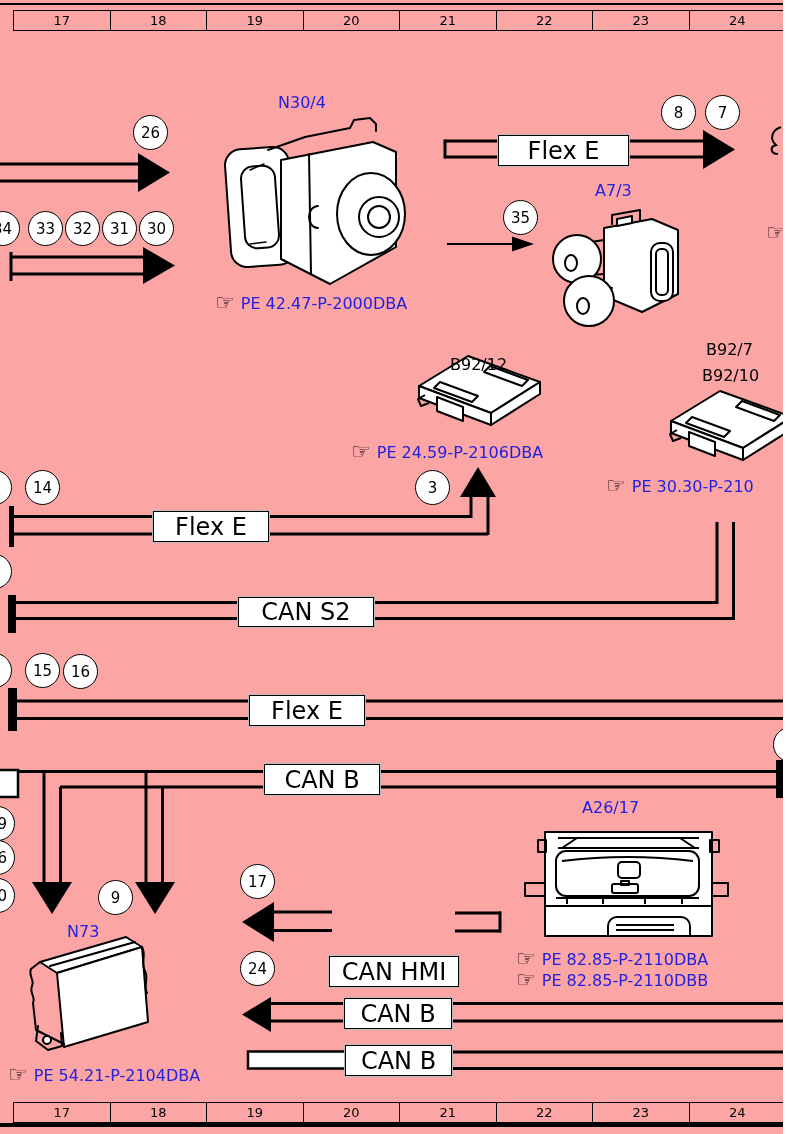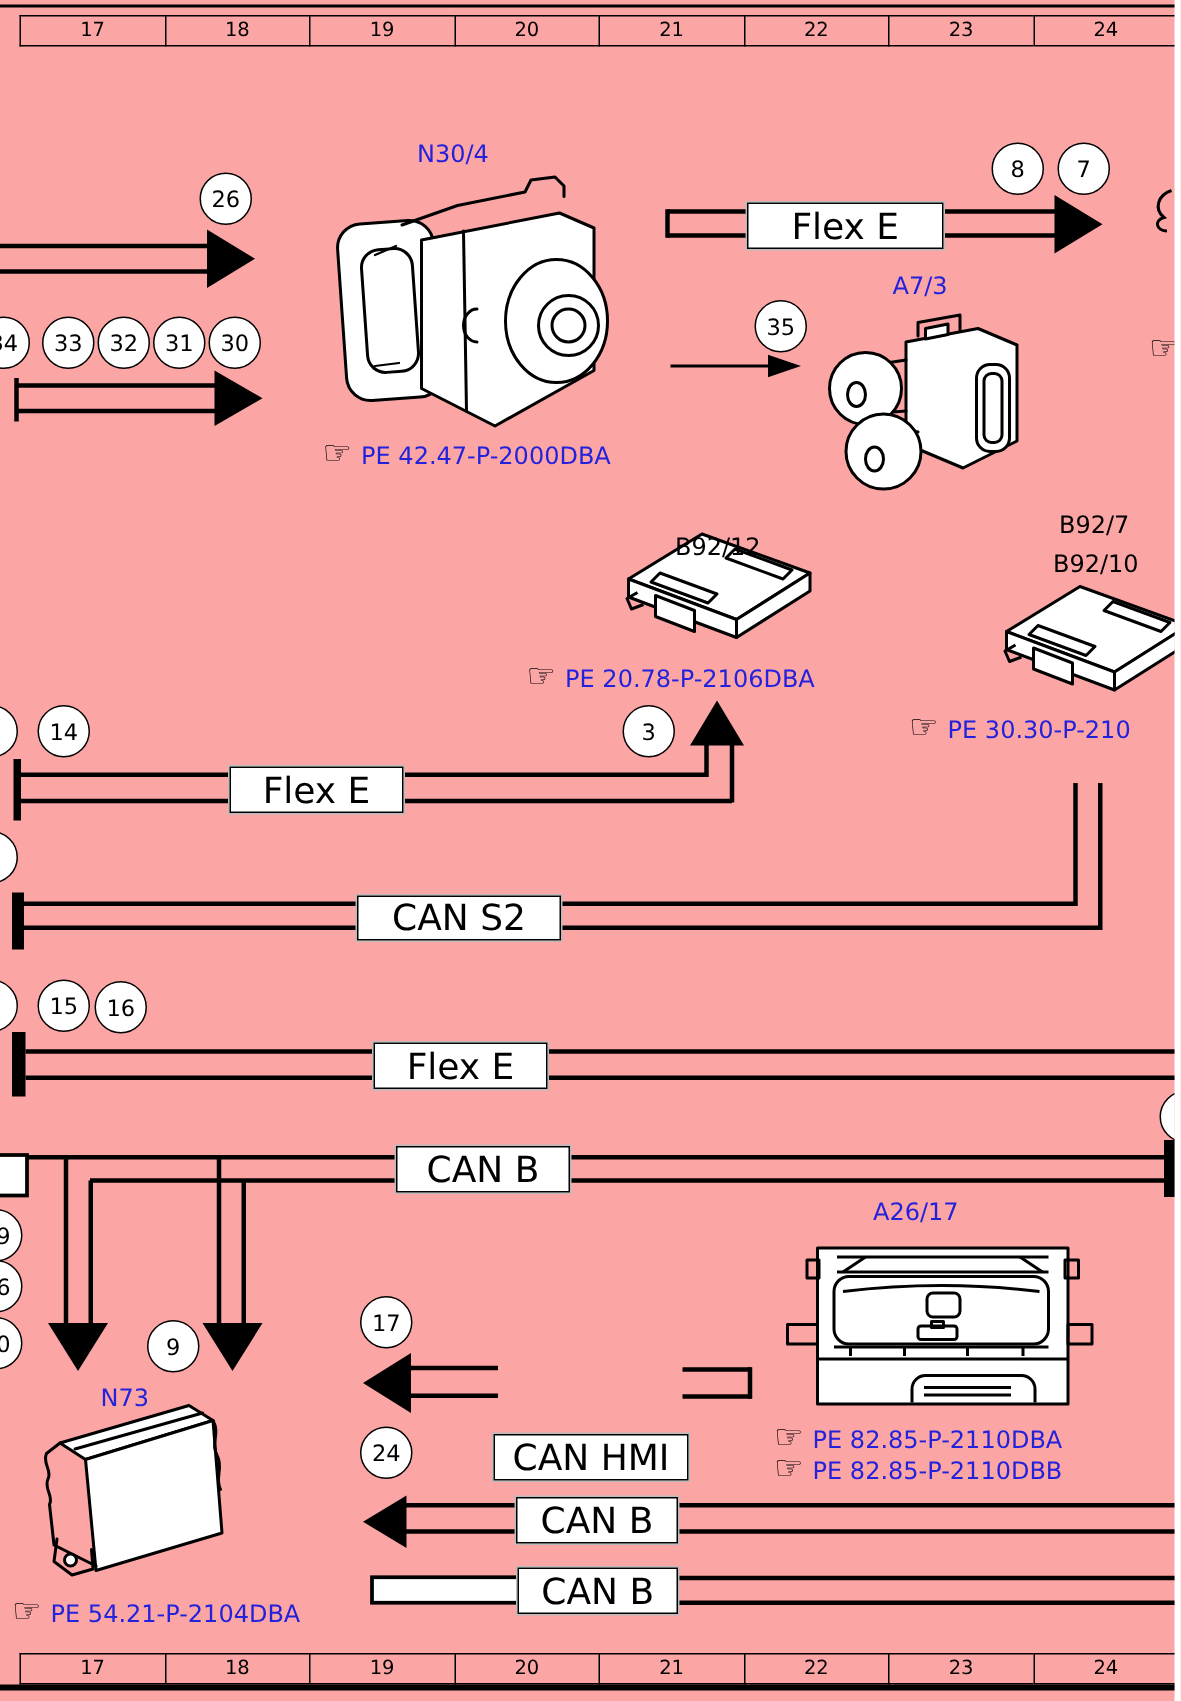--- a/index.html
+++ b/index.html
@@ -233,21 +233,21 @@
   <div class="circ" style="left:240px;top:864px;">17</div>
   <div class="circ" style="left:240px;top:951px;">24</div>
   <div class="circ" style="left:773px;top:727px;"></div>
 
   <div class="peref" style="left:215px;top:292px;">
     <span class="hand">☞</span>
     <span class="petext">PE 42.47-P-2000DBA</span>
   </div>
   <div class="peref" style="left:351px;top:441px;">
     <span class="hand">☞</span>
-    <span class="petext">PE 20.78-P-2106DBA</span>
+    <span class="petext">PE 24.59-P-2106DBA</span>
   </div>
   <div class="peref" style="left:606px;top:475px;">
     <span class="hand">☞</span>
     <span class="petext">PE 30.30-P-210</span>
   </div>
   <div class="peref" style="left:516px;top:948px;">
     <span class="hand">☞</span>
     <span class="petext">PE 82.85-P-2110DBA</span>
   </div>
   <div class="peref" style="left:516px;top:969px;">

